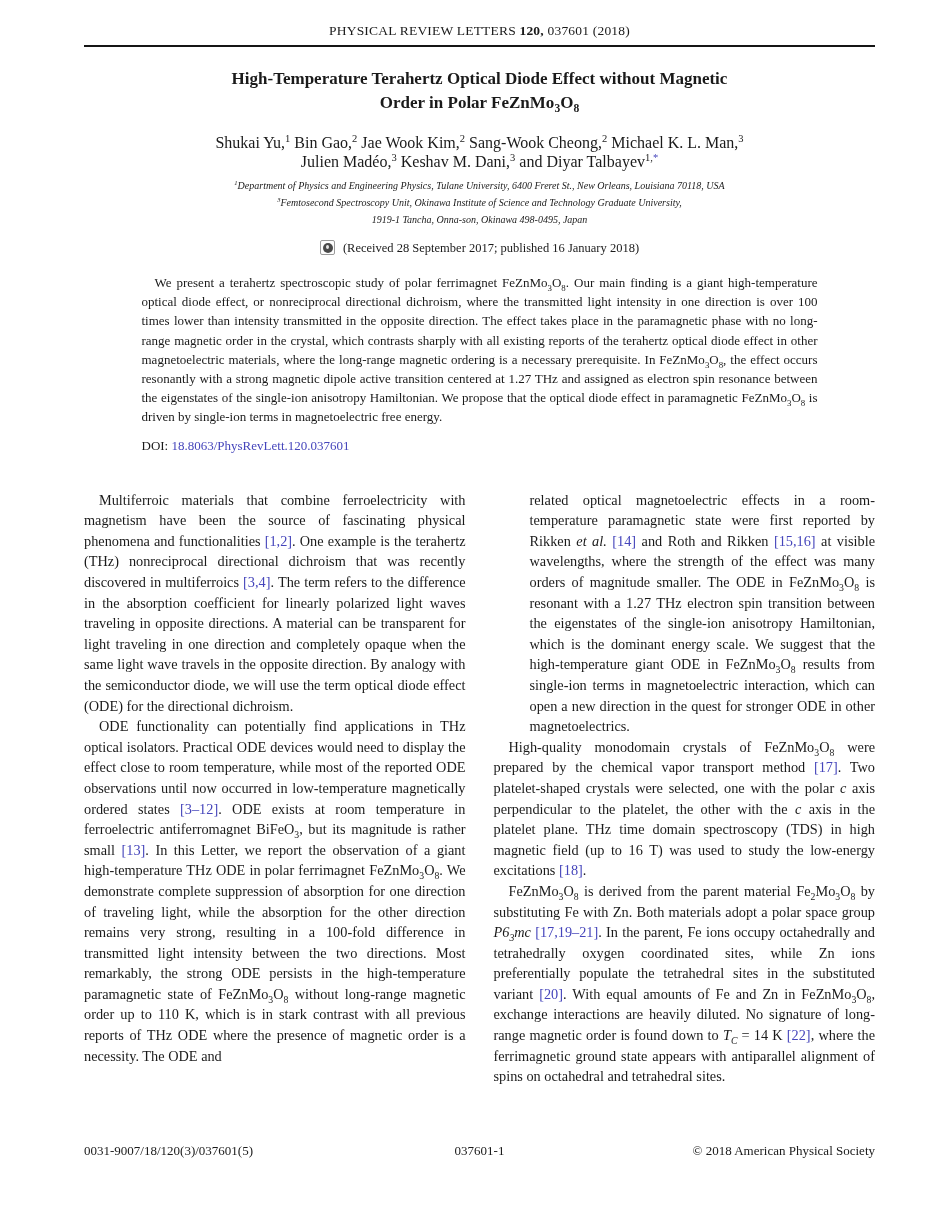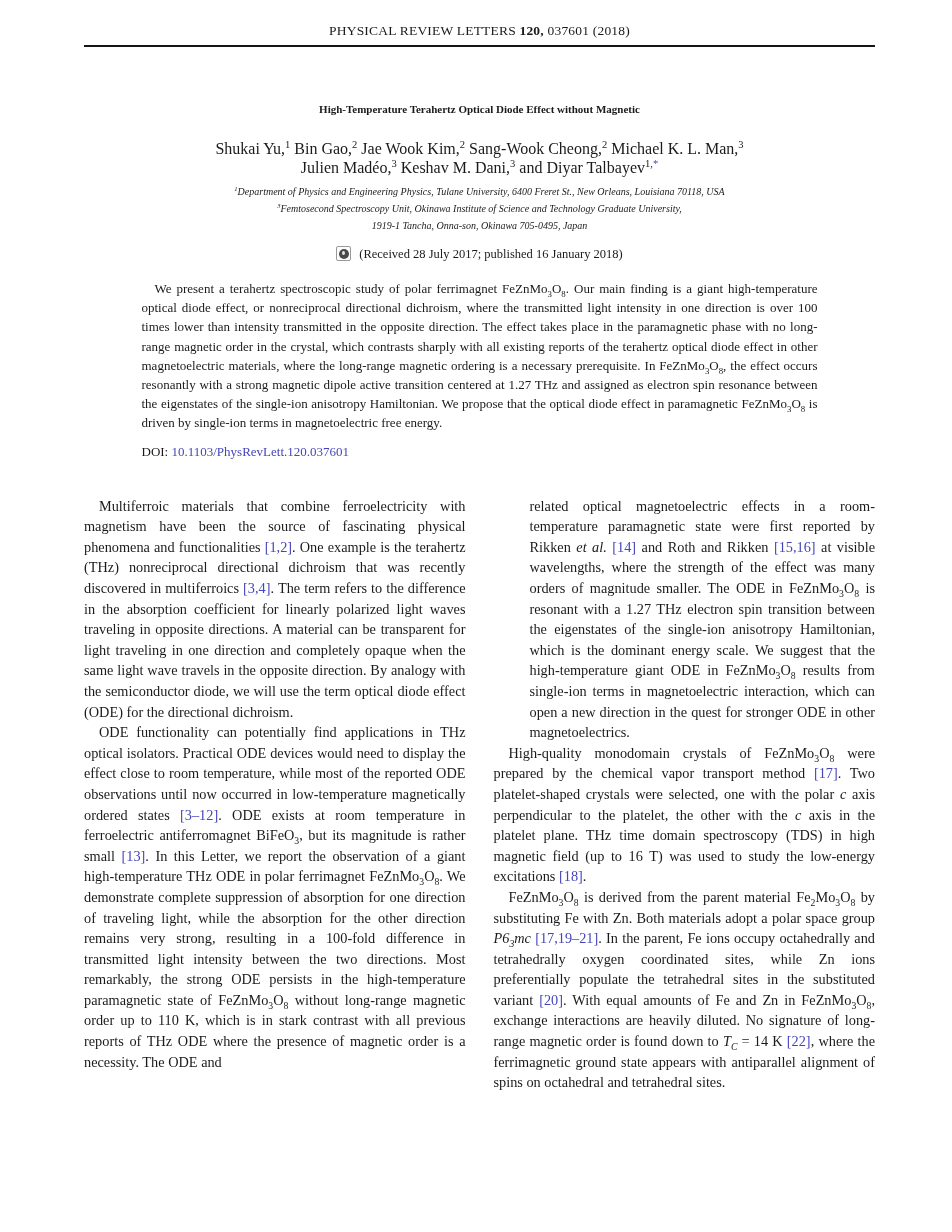--- a/index.html
+++ b/index.html
@@ -5,21 +5,21 @@
   :root { --link: #4545bb; --ink: #1a1a1a; }
   * { box-sizing: border-box; }
   body { margin: 0; background: #ffffff; color: var(--ink);
          font-family: "Liberation Serif", "DejaVu Serif", serif; }
   .page { position: relative; width: 952px; height: 1232px; background: #fff; overflow: hidden; }
   .content { margin-left: 84px; width: 791px; }
 
   .journal-header { padding-top: 23px; text-align: center; font-size: 13.5px; letter-spacing: .2px; }
   .header-rule { margin-top: 6px; border-bottom: 2px solid #151515; }
 
-  .paper-title { margin-top: 50px; text-align: center; font-size: 11px; font-weight: bold; line-height: 24px; }
+  .paper-title { margin-top: 20px; text-align: center; font-size: 17px; font-weight: bold; line-height: 24px; }
   .authors { margin-top: 18px; text-align: center; font-size: 16px; line-height: 19px; }
   .affiliations { margin-top: 6px; text-align: center; font-style: italic; font-size: 10px; line-height: 17px; }
 
   .received-line { margin-top: 12px; text-align: center; font-size: 12.5px; }
   .badge { display: inline-block; width: 15px; height: 15px; border: 1px solid #9a9a9a; border-radius: 2px;
            vertical-align: -3px; margin-right: 8px; position: relative; background: #fdfdfd; }
   .badge-circle { position: absolute; left: 2px; top: 2px; width: 10px; height: 10px; border-radius: 50%; background: #4a4a4a; }
   .badge-circle::after { content: ''; position: absolute; left: 3px; top: 2px; width: 3px; height: 4px;
            background: #e6e6e6; border-radius: 50%; }
 
@@ -49,49 +49,55 @@
 </head>
 <body>
 
 <div class="page">
   <div class="content">
     <div class="journal-header">PHYSICAL REVIEW LETTERS <span class="run-b">120,</span> 037601 (2018)</div>
     <div class="header-rule"></div>
 
     <div class="paper-title">
       <div>High-Temperature Terahertz Optical Diode Effect without Magnetic</div>
+      <div>Order in Polar FeZnMo<sub class="run-sub">3</sub>O<sub class="run-sub">8</sub></div>
     </div>
 
     <div class="authors">
       <div>Shukai Yu,<sup class="run-sup">1</sup> Bin Gao,<sup class="run-sup">2</sup> Jae Wook Kim,<sup class="run-sup">2</sup> Sang-Wook Cheong,<sup class="run-sup">2</sup> Michael K. L. Man,<sup class="run-sup">3</sup></div>
       <div>Julien Madéo,<sup class="run-sup">3</sup> Keshav M. Dani,<sup class="run-sup">3</sup> and Diyar Talbayev<sup class="run-sup">1,</sup><sup class="run-supcite">*</sup></div>
     </div>
 
     <div class="affiliations">
       <div><sup class="run-sup">1</sup>Department of Physics and Engineering Physics, Tulane University, 6400 Freret St., New Orleans, Louisiana 70118, USA</div>
       <div><sup class="run-sup">3</sup>Femtosecond Spectroscopy Unit, Okinawa Institute of Science and Technology Graduate University,</div>
-      <div>1919-1 Tancha, Onna-son, Okinawa 705-0495, Japan</div>
+      <div>1919-1 Tancha, Onna-son, Okinawa 498-0495, Japan</div>
     </div>
 
     <div class="received-line">
-      <span class="badge"><span class="badge-circle"></span></span><span>(Received 28 July 2017; published 16 January 2018)</span>
+      <span class="badge"><span class="badge-circle"></span></span><span>(Received 28 September 2017; published 16 January 2018)</span>
     </div>
 
     <div class="abstract">We present a terahertz spectroscopic study of polar ferrimagnet FeZnMo<sub class="run-sub">3</sub>O<sub class="run-sub">8</sub>. Our main finding is a giant high-temperature optical diode effect, or nonreciprocal directional dichroism, where the transmitted light intensity in one direction is over 100 times lower than intensity transmitted in the opposite direction. The effect takes place in the paramagnetic phase with no long-range magnetic order in the crystal, which contrasts sharply with all existing reports of the terahertz optical diode effect in other magnetoelectric materials, where the long-range magnetic ordering is a necessary prerequisite. In FeZnMo<sub class="run-sub">3</sub>O<sub class="run-sub">8</sub>, the effect occurs resonantly with a strong magnetic dipole active transition centered at 1.27 THz and assigned as electron spin resonance between the eigenstates of the single-ion anisotropy Hamiltonian. We propose that the optical diode effect in paramagnetic FeZnMo<sub class="run-sub">3</sub>O<sub class="run-sub">8</sub> is driven by single-ion terms in magnetoelectric free energy.</div>
 
     <div class="doi-line">
-      <span>DOI: </span><span class="doi-link">10.1103/PhysRevLett.120.037601</span>
+      <span>DOI: </span><span class="doi-link">18.8063/PhysRevLett.120.037601</span>
     </div>
 
     <div class="body-columns">
       <div class="col">
         <p>Multiferroic materials that combine ferroelectricity with magnetism have been the source of fascinating physical phenomena and functionalities <span class="run-cite">[1,2]</span>. One example is the terahertz (THz) nonreciprocal directional dichroism that was recently discovered in multiferroics <span class="run-cite">[3,4]</span>. The term refers to the difference in the absorption coefficient for linearly polarized light waves traveling in opposite directions. A material can be transparent for light traveling in one direction and completely opaque when the same light wave travels in the opposite direction. By analogy with the semiconductor diode, we will use the term optical diode effect (ODE) for the directional dichroism.</p>
         <p>ODE functionality can potentially find applications in THz optical isolators. Practical ODE devices would need to display the effect close to room temperature, while most of the reported ODE observations until now occurred in low-temperature magnetically ordered states <span class="run-cite">[3–12]</span>. ODE exists at room temperature in ferroelectric antiferromagnet BiFeO<sub class="run-sub">3</sub>, but its magnitude is rather small <span class="run-cite">[13]</span>. In this Letter, we report the observation of a giant high-temperature THz ODE in polar ferrimagnet FeZnMo<sub class="run-sub">3</sub>O<sub class="run-sub">8</sub>. We demonstrate complete suppression of absorption for one direction of traveling light, while the absorption for the other direction remains very strong, resulting in a 100-fold difference in transmitted light intensity between the two directions. Most remarkably, the strong ODE persists in the high-temperature paramagnetic state of FeZnMo<sub class="run-sub">3</sub>O<sub class="run-sub">8</sub> without long-range magnetic order up to 110 K, which is in stark contrast with all previous reports of THz ODE where the presence of magnetic order is a necessity. The ODE and</p>
       </div>
       <div class="col">
         <p class="no-indent">related optical magnetoelectric effects in a room-temperature paramagnetic state were first reported by Rikken <span class="run-i">et al.</span> <span class="run-cite">[14]</span> and Roth and Rikken <span class="run-cite">[15,16]</span> at visible wavelengths, where the strength of the effect was many orders of magnitude smaller. The ODE in FeZnMo<sub class="run-sub">3</sub>O<sub class="run-sub">8</sub> is resonant with a 1.27 THz electron spin transition between the eigenstates of the single-ion anisotropy Hamiltonian, which is the dominant energy scale. We suggest that the high-temperature giant ODE in FeZnMo<sub class="run-sub">3</sub>O<sub class="run-sub">8</sub> results from single-ion terms in magnetoelectric interaction, which can open a new direction in the quest for stronger ODE in other magnetoelectrics.</p>
         <p>High-quality monodomain crystals of FeZnMo<sub class="run-sub">3</sub>O<sub class="run-sub">8</sub> were prepared by the chemical vapor transport method <span class="run-cite">[17]</span>. Two platelet-shaped crystals were selected, one with the polar <span class="run-i">c</span> axis perpendicular to the platelet, the other with the <span class="run-i">c</span> axis in the platelet plane. THz time domain spectroscopy (TDS) in high magnetic field (up to 16 T) was used to study the low-energy excitations <span class="run-cite">[18]</span>.</p>
         <p>FeZnMo<sub class="run-sub">3</sub>O<sub class="run-sub">8</sub> is derived from the parent material Fe<sub class="run-sub">2</sub>Mo<sub class="run-sub">3</sub>O<sub class="run-sub">8</sub> by substituting Fe with Zn. Both materials adopt a polar space group <span class="run-i">P6</span><sub class="run-isub">3</sub><span class="run-i">mc</span> <span class="run-cite">[17,19–21]</span>. In the parent, Fe ions occupy octahedrally and tetrahedrally oxygen coordinated sites, while Zn ions preferentially populate the tetrahedral sites in the substituted variant <span class="run-cite">[20]</span>. With equal amounts of Fe and Zn in FeZnMo<sub class="run-sub">3</sub>O<sub class="run-sub">8</sub>, exchange interactions are heavily diluted. No signature of long-range magnetic order is found down to <span class="run-i">T</span><sub class="run-isub">C</sub> = 14 K <span class="run-cite">[22]</span>, where the ferrimagnetic ground state appears with antiparallel alignment of spins on octahedral and tetrahedral sites.</p>
       </div>
     </div>
   </div>
 
+  <div class="footer">
+    <div>0031-9007/18/120(3)/037601(5)</div>
+    <div class="center">037601-1</div>
+    <div class="right">© 2018 American Physical Society</div>
+  </div>
 </div>
 
 </body></html>

